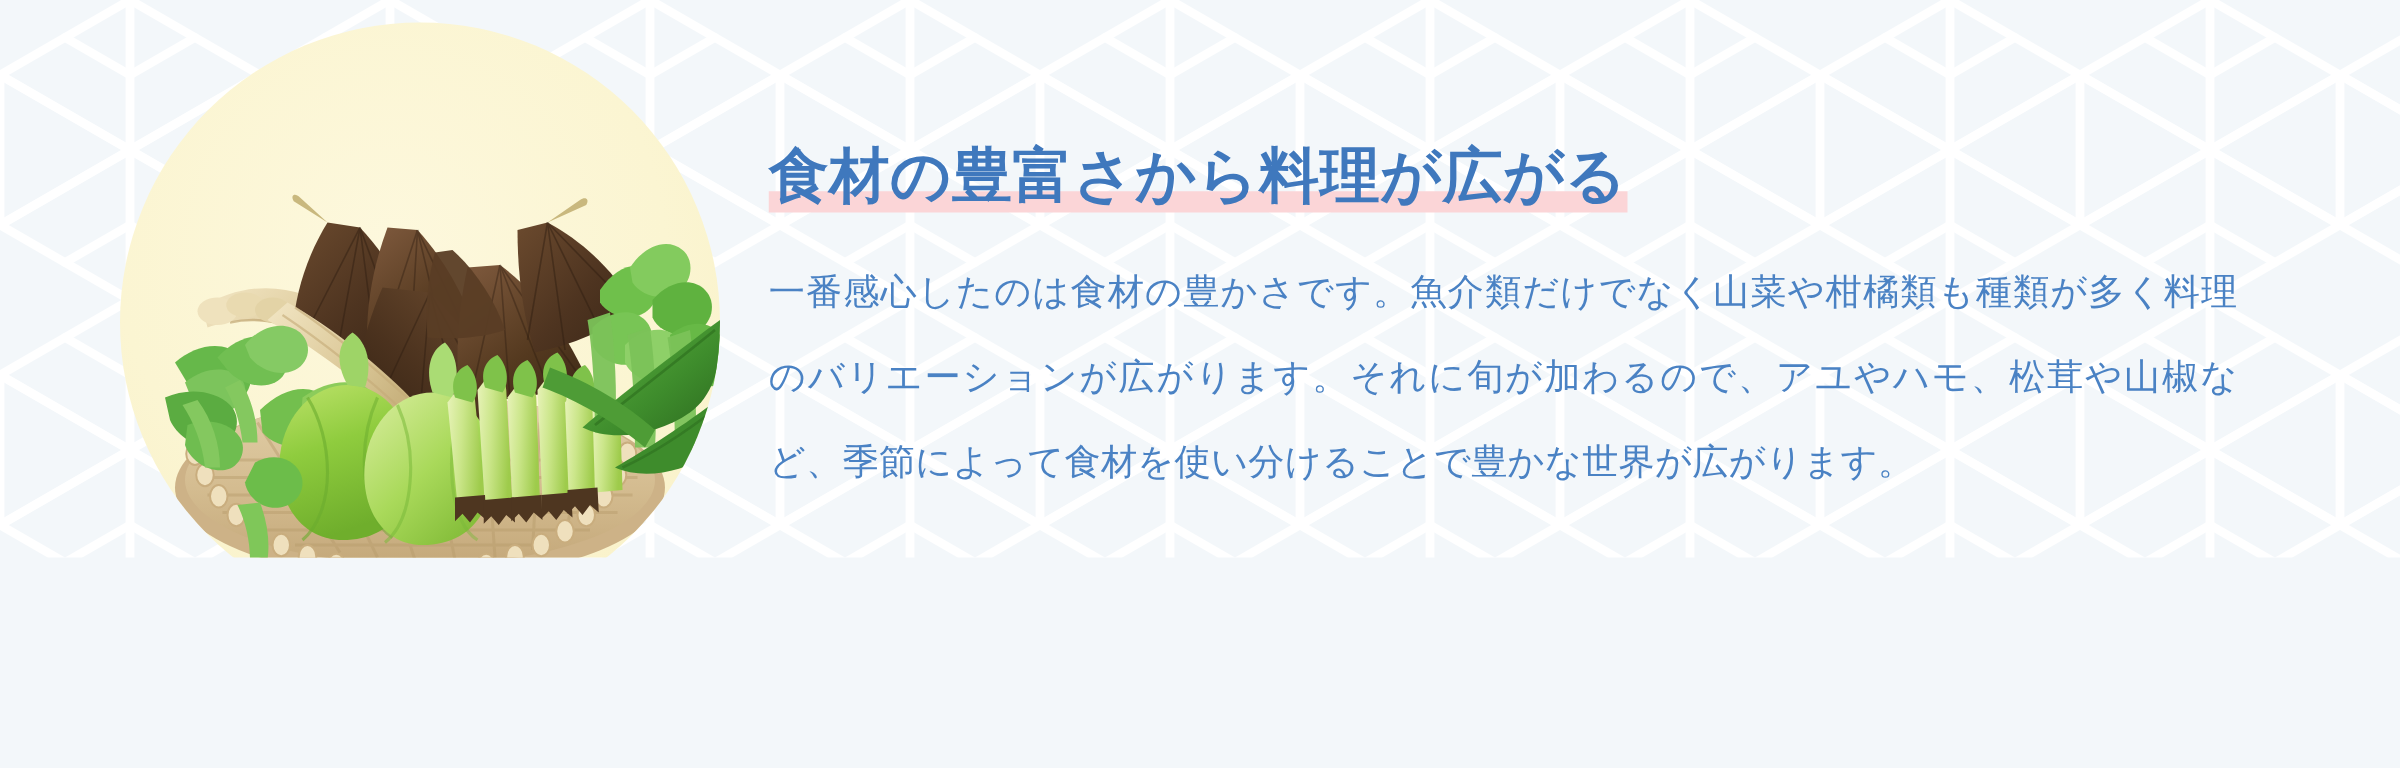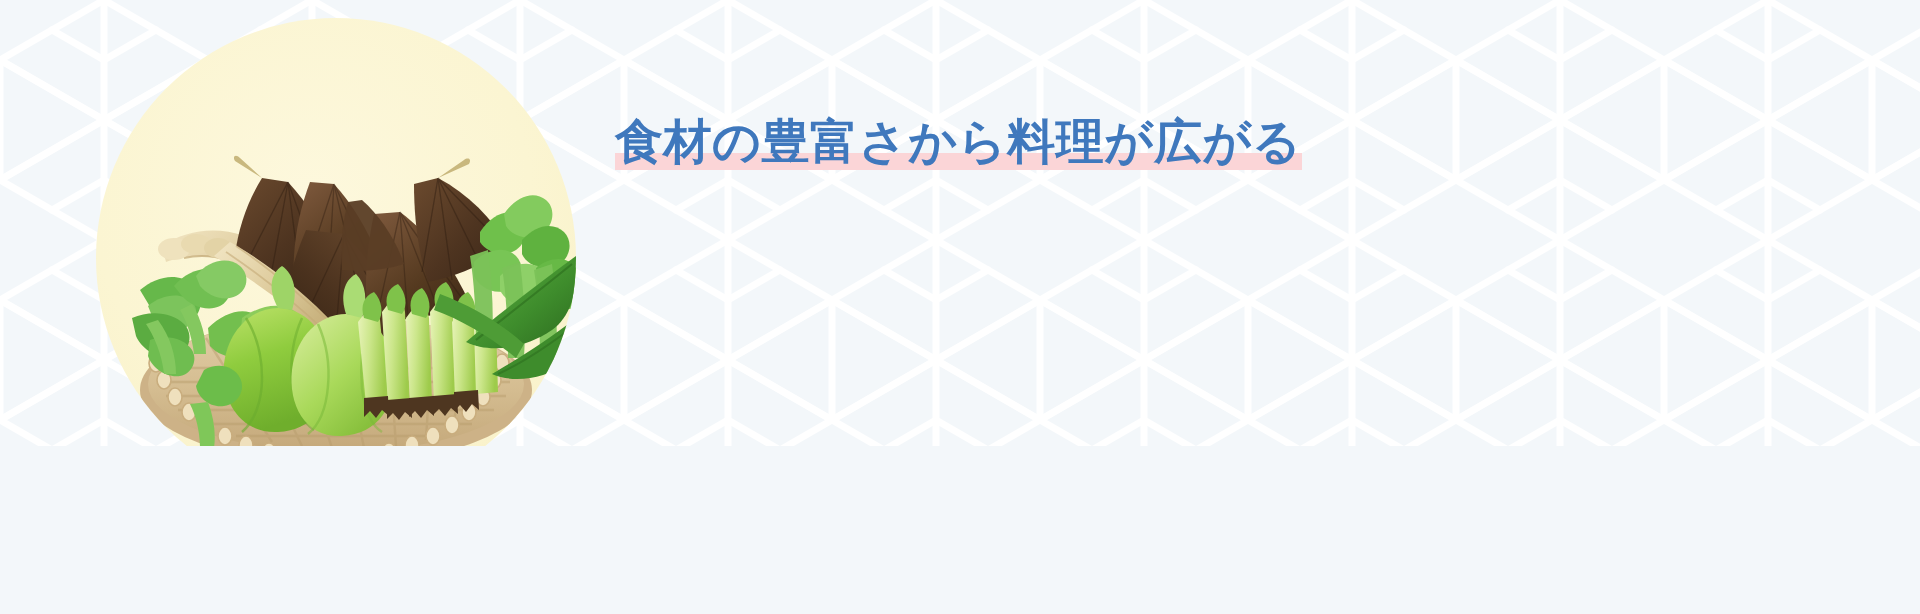--- a/index.html
+++ b/index.html
@@ -387,16 +387,17 @@
       </g>
     </svg>
   </div>
 
   <div class="text-col">
 
     <div class="heading-wrap">
       <h2 class="heading">食材の豊富さから料理が広がる<span class="heading-underline"></span></h2>
     </div>
 
+    <p class="body-text">一番感心したのは食材の豊かさです。魚介類だけでなく山菜や柑橘類も種類が多く料理のバリエーションが広がります。それに旬が加わるので、アユやハモ、松茸や山椒など、季節によって食材を使い分けることで豊かな世界が広がります。</p>
 
   </div>
 
 </div>
 
 </body></html>

